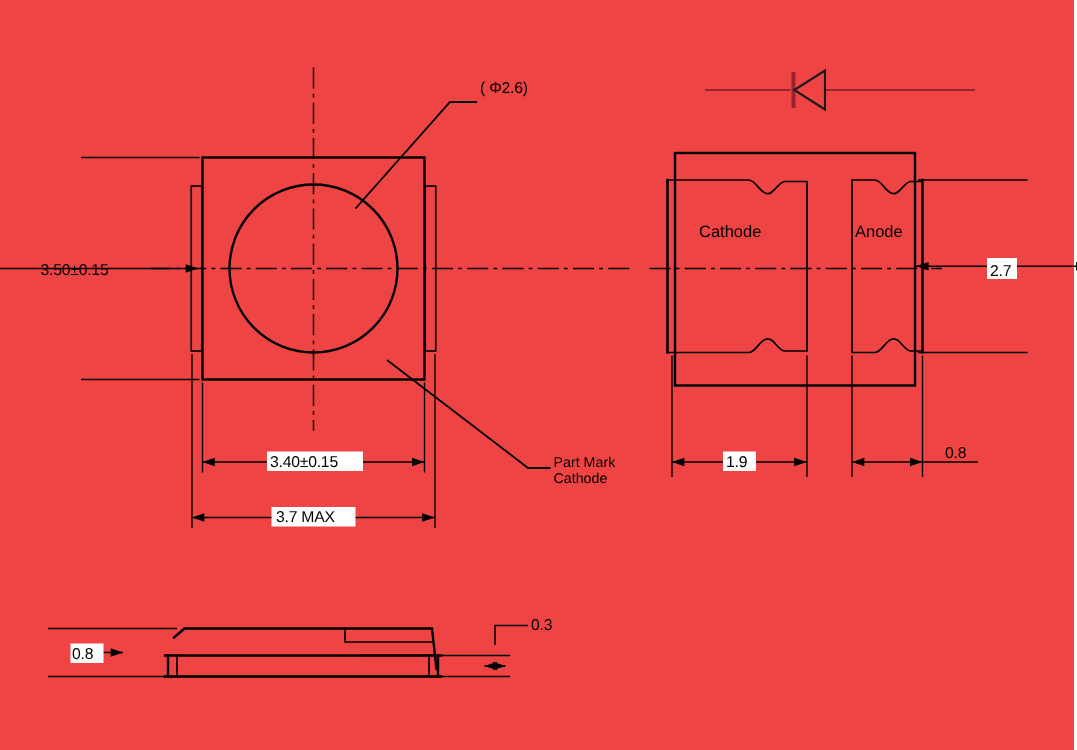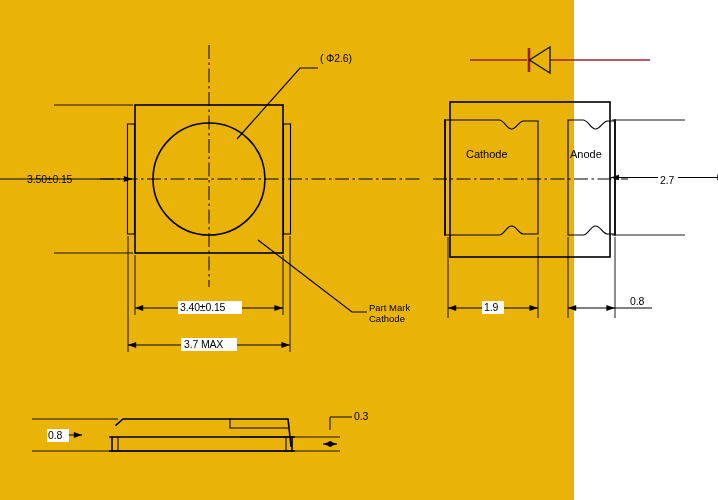--- a/index.html
+++ b/index.html
@@ -9,23 +9,24 @@
     background: #ffffff;
   }
   body {
     width: 718px;
     height: 500px;
     overflow: hidden;
     font-family: "Liberation Sans", sans-serif;
   }
   #drawing-root {
     position: relative;
-    width: 574px;
+    width: 694px;
     height: 500px;
-    background: #eab308;
+    background: #ef4444;
+    padding-left: 22px;
   }
   svg#drawing-canvas {
     position: absolute;
     left: 0;
     top: 0;
     width: 718px;
     height: 500px;
     display: block;
   }
   .solid {

